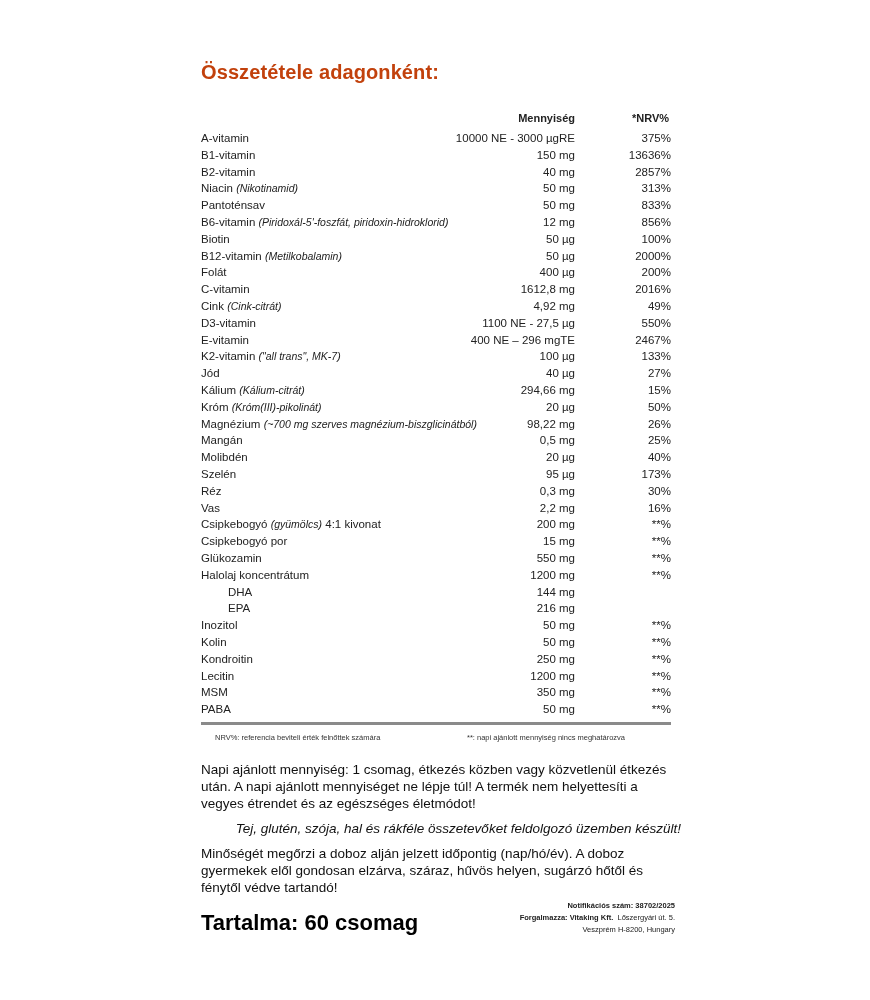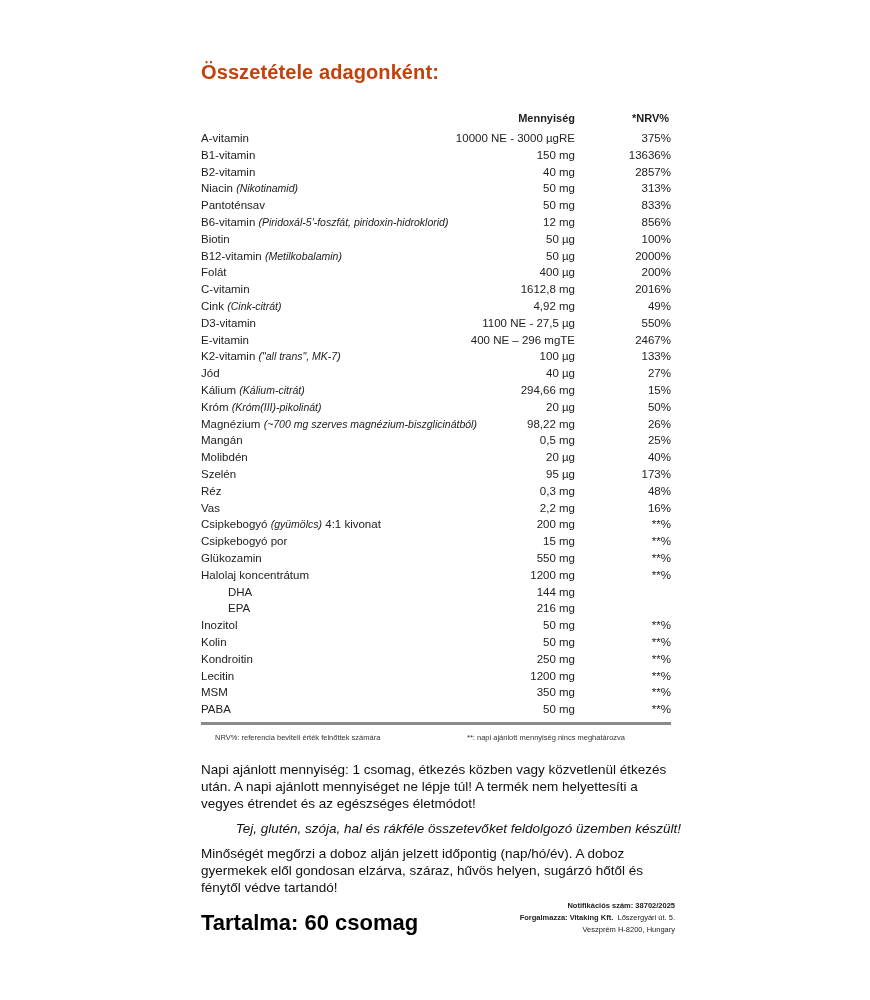--- a/index.html
+++ b/index.html
@@ -141,21 +141,21 @@
           <span class="nrv">40%</span>
         </div>
         <div class="row">
           <span class="name"><span>Szelén</span></span>
           <span class="amt">95 µg</span>
           <span class="nrv">173%</span>
         </div>
         <div class="row">
           <span class="name"><span>Réz</span></span>
           <span class="amt">0,3 mg</span>
-          <span class="nrv">48%</span>
+          <span class="nrv">30%</span>
         </div>
         <div class="row">
           <span class="name"><span>Vas</span></span>
           <span class="amt">2,2 mg</span>
           <span class="nrv">16%</span>
         </div>
         <div class="row">
           <span class="name"><span>Csipkebogyó</span> <i>(gyümölcs)</i> <span>4:1 kivonat</span></span>
           <span class="amt">200 mg</span>
           <span class="nrv">**%</span>

